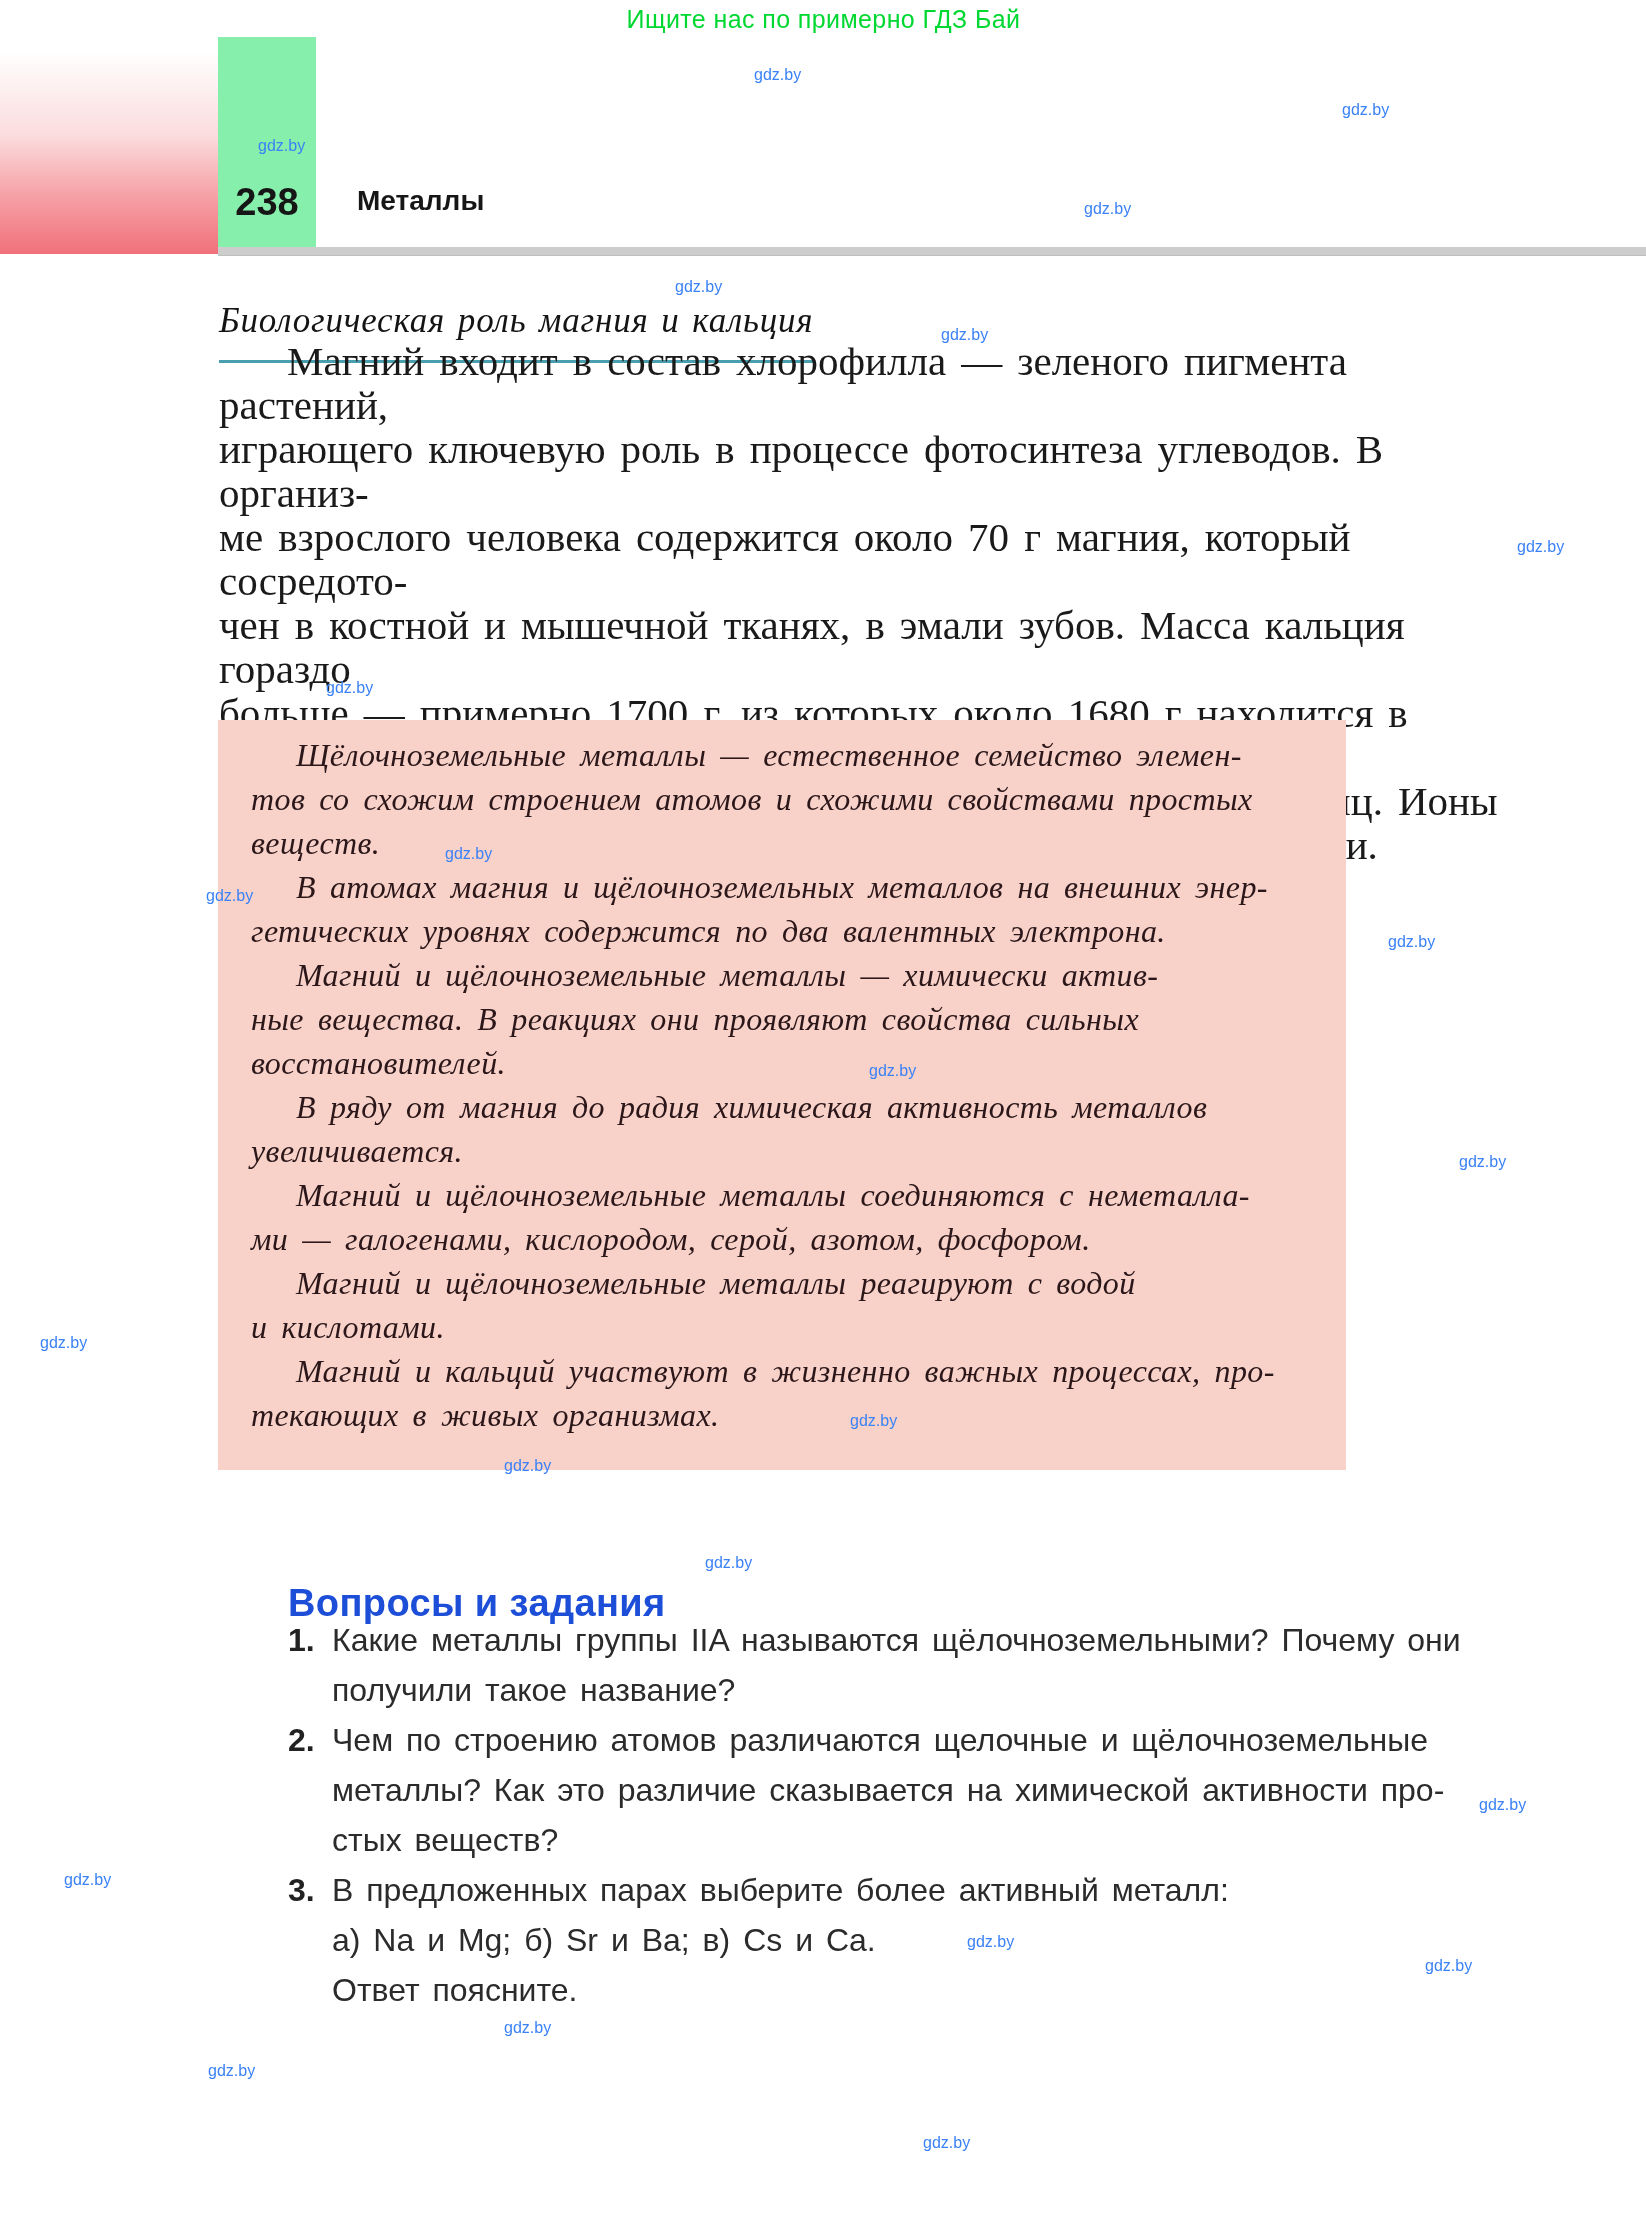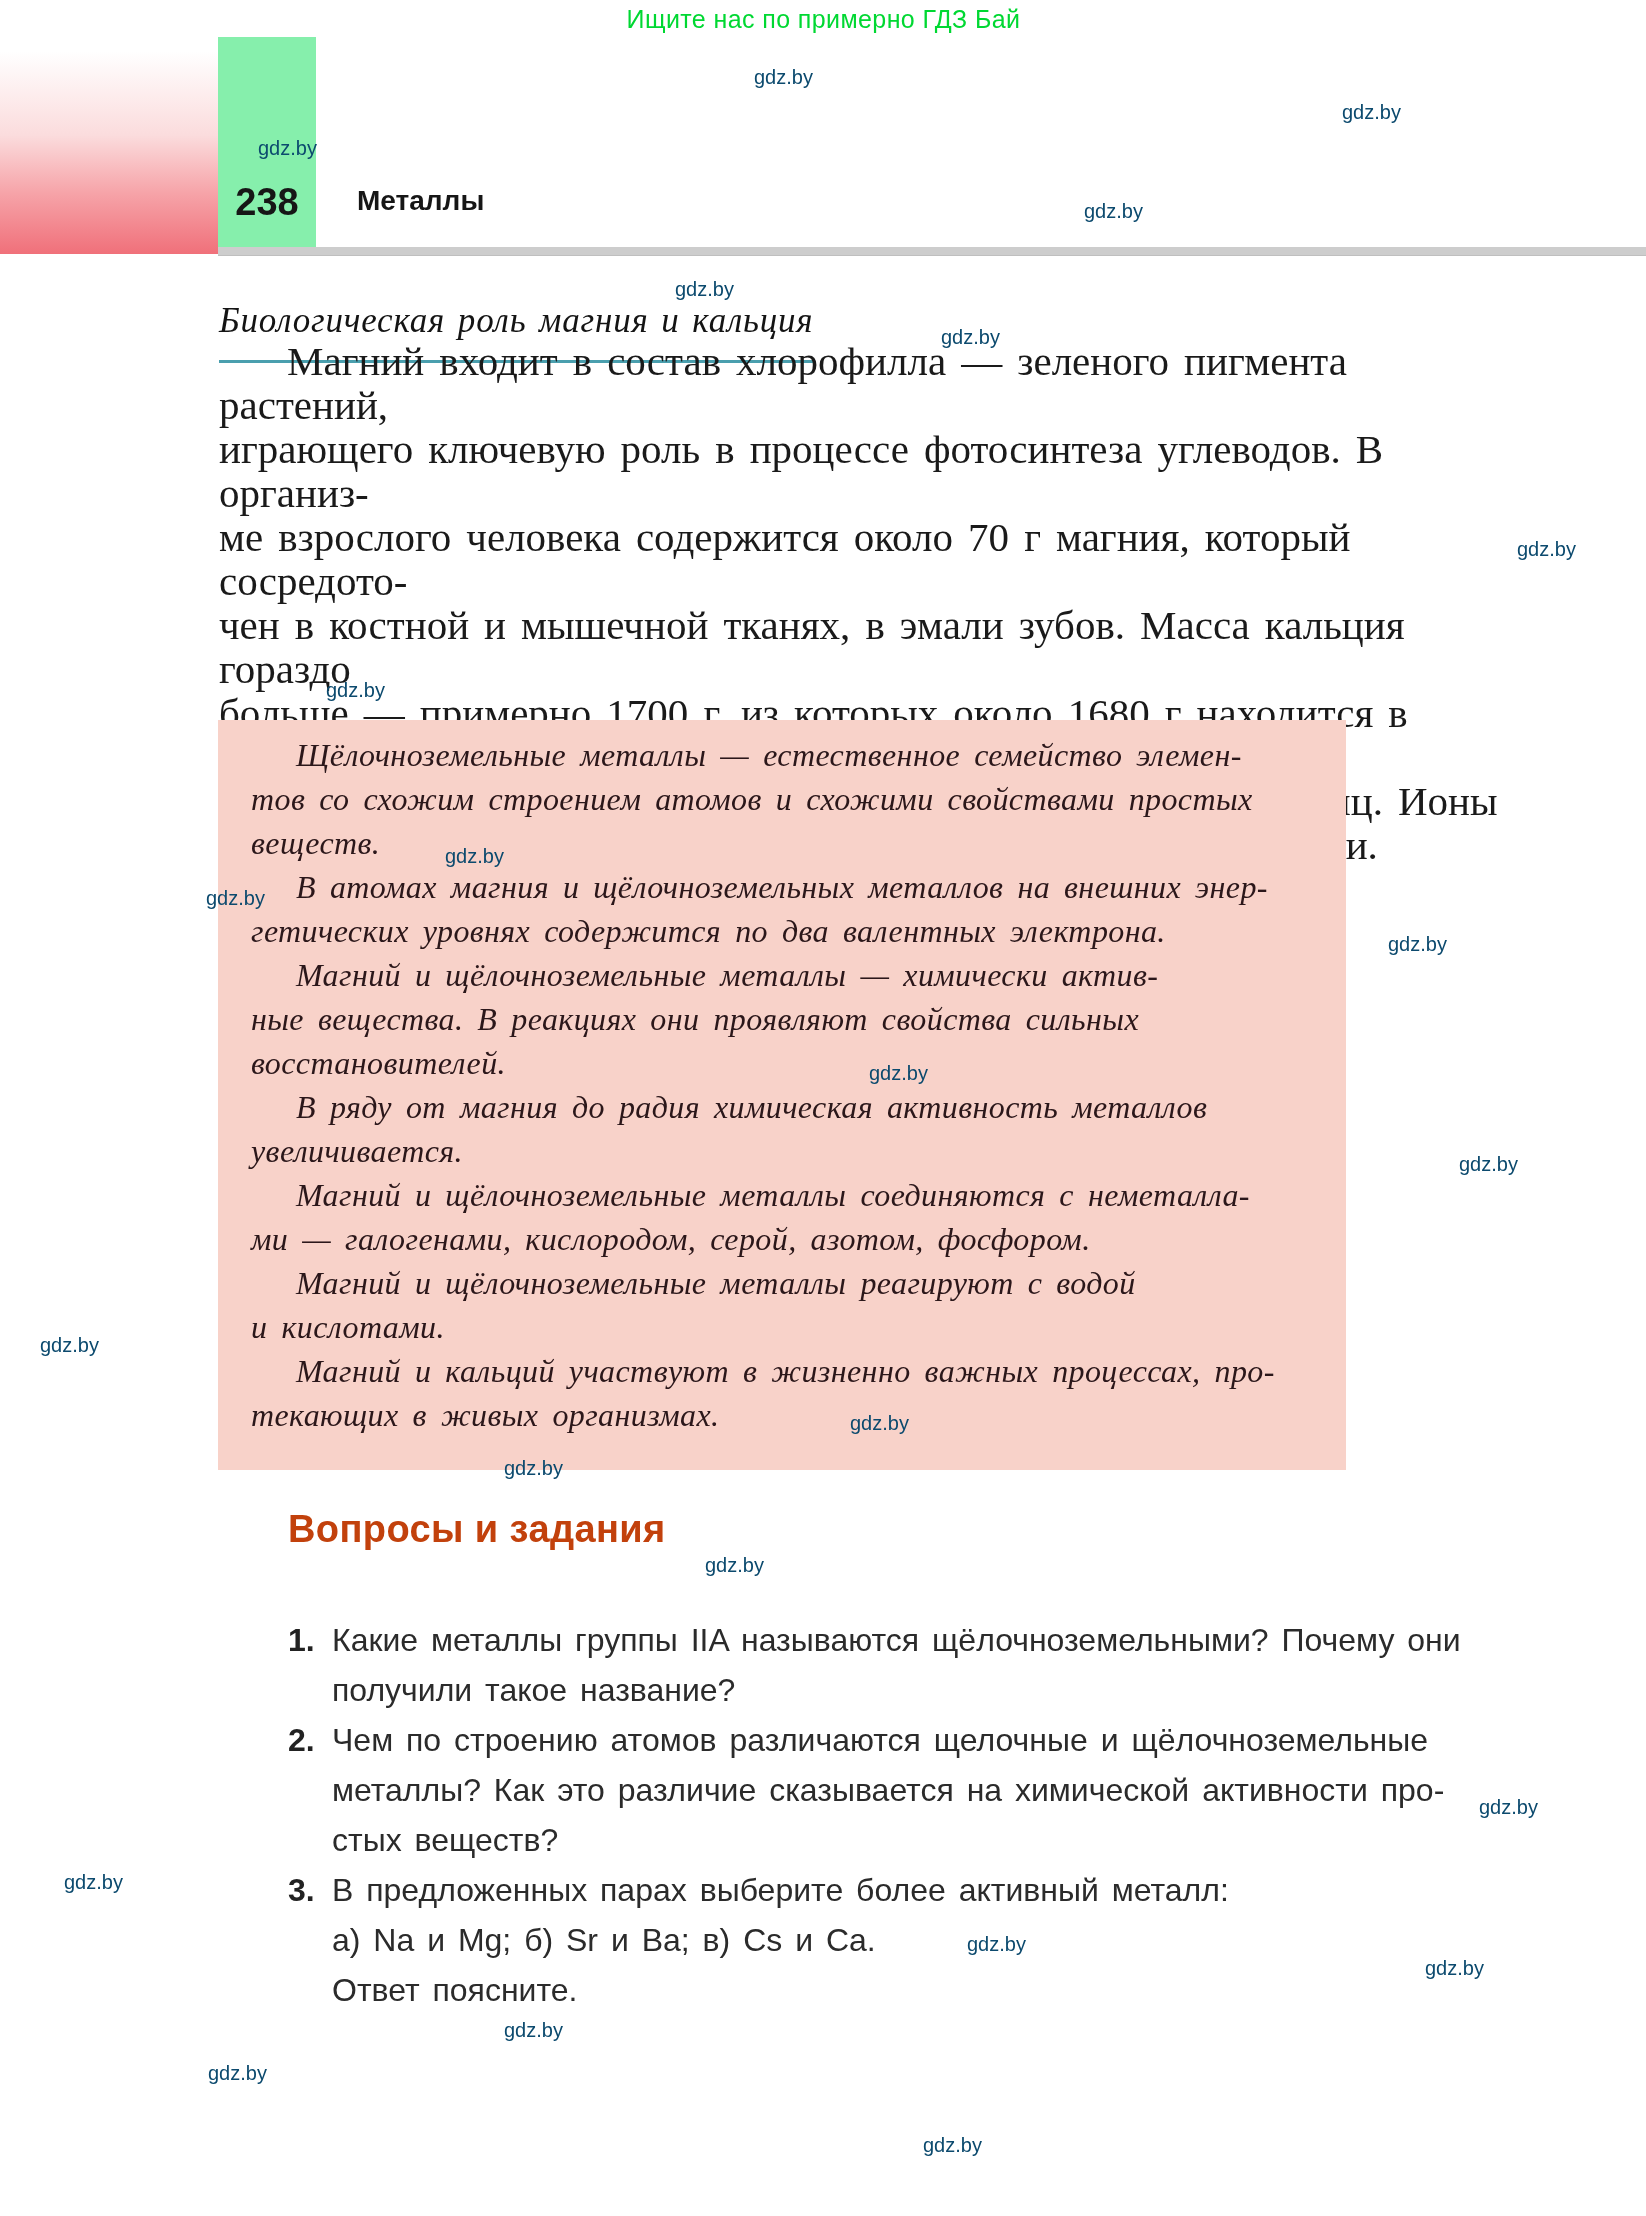--- a/index.html
+++ b/index.html
@@ -57,39 +57,39 @@
     background:#f8d2c9; box-sizing:border-box; padding:13px 35px 0 33px;
   }
   .box-par {
     font-style:italic; font-size:32px; line-height:44px;
     white-space:pre-line; text-indent:45px; color:#2b171a;
     word-spacing:5.6px; letter-spacing:0.4px;
   }
 
   
   .q-heading {
-    position:absolute; left:288px; top:1510px; line-height:1;
+    position:absolute; left:288px; top:1584px; line-height:1;
     font-family:"Liberation Sans",sans-serif; font-weight:bold;
-    font-size:38px; color:#c2410c; letter-spacing:0.4px;
+    font-size:38px; color:#1d4ed8; letter-spacing:0.4px;
   }
   .q-list { position:absolute; left:288px; top:1615px; width:1233px; }
   .q-row { display:flex; align-items:flex-start; }
   .q-num {
     flex:0 0 44px; font-family:"Liberation Sans",sans-serif; font-weight:bold;
     font-size:32px; line-height:50px; color:#222222;
   }
   .q-text {
     font-family:"Liberation Sans",sans-serif; font-size:32px; line-height:50px;
     white-space:pre-line; color:#2b2b2b; word-spacing:4px;
   }
 
   
   .wm {
     position:absolute; font-family:"Liberation Sans",sans-serif;
-    font-size:20px; color:#0c4a6e; white-space:nowrap;
+    font-size:16px; color:#3b82f6; white-space:nowrap;
   }
 
   
   .footer-links {
     position:absolute; left:0; top:2176px; width:100%; text-align:center;
     font-family:"Liberation Sans",sans-serif; font-size:27px; color:#2356e0;
     word-spacing:4.8px;
   }
 </style>
 </head>

